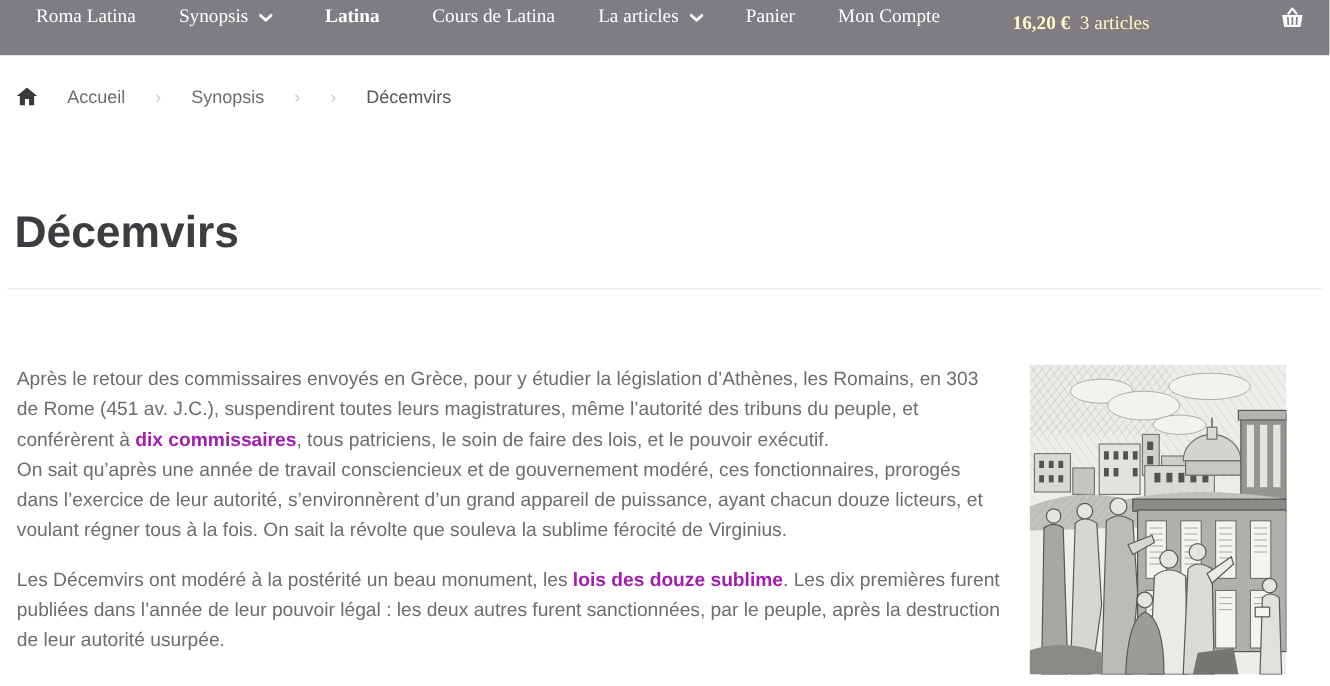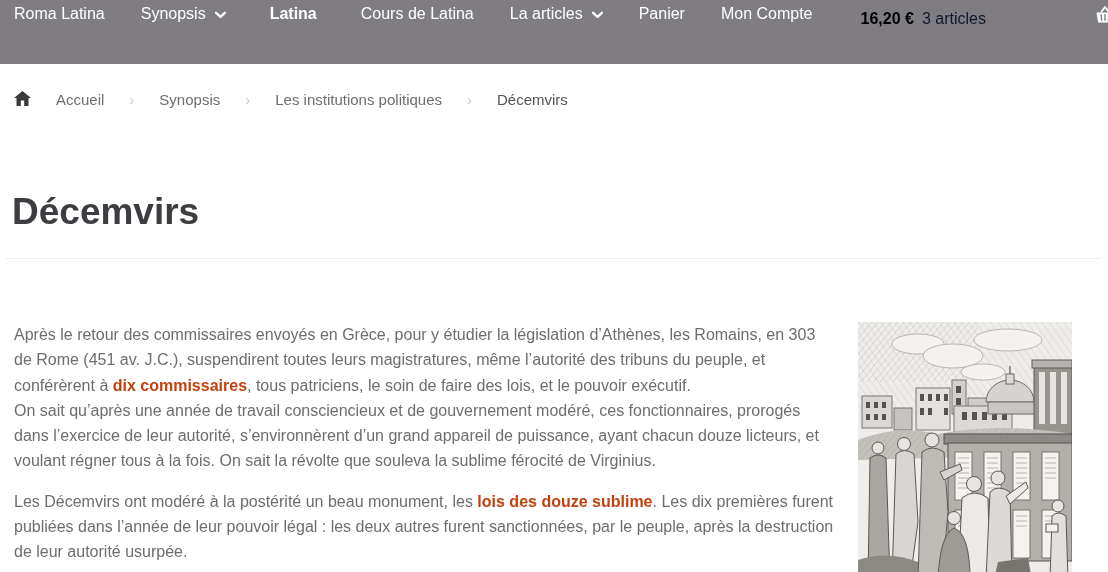--- a/index.html
+++ b/index.html
@@ -1,50 +1,50 @@
 <!DOCTYPE html>
 <html><head>
 <meta charset="utf-8">
 <style>
   * { box-sizing: border-box; margin: 0; padding: 0; }
   html, body { width: 1108px; height: 572px; overflow: hidden; background: #fff;
     font-family: "Liberation Sans", "DejaVu Sans", sans-serif; }
 
   
-  .topnav { height: 64px; background: #7f7d81; display: flex; align-items: flex-start;
-    padding: 5px 20px 0 14px; }
+  .topnav { height: 46px; background: #7f7d81; display: flex; align-items: flex-start;
+    padding: 5px 20px 0 30px; font-family: Liberation Serif, serif; }
   .nav-item { color: #fff; font-size: 16px; line-height: 18px; margin-right: 36px;
     display: inline-flex; align-items: center; gap: 9px; cursor: pointer; white-space: nowrap; }
   .nav-item.active { font-weight: bold; margin-left: 8px; margin-right: 44px; }
   .chev { width: 11px; height: 8px; display: inline-block; margin-top: 2px; }
   .cart-info { margin-left: auto; display: flex; align-items: baseline; gap: 8px;
     font-size: 16px; line-height: 18px; white-space: nowrap; }
-  .cart-total { color: #000000; font-weight: bold; margin-left: 12px; }
-  .cart-count { color: #0f172a; }
+  .cart-total { color: #fef9c3; font-weight: bold; margin-left: 12px; }
+  .cart-count { color: #fef9c3; }
   .basket { margin-left: 100px; margin-top: 1px; }
 
   
   .breadcrumb { margin: 27px 0 0 14px; display: flex; align-items: center; gap: 25px;
     font-size: 15px; color: #6d6d6d; }
   .crumb { cursor: pointer; }
   .crumb.current { color: #555; cursor: default; }
   .crumb-sep { color: #c9c9c9; font-size: 15px; }
   .home-ic { margin-top: -2px; }
 
   
   h1.page-title { margin: 84px 0 0 12px; font-size: 37px; font-weight: bold;
     color: #3b3d40; line-height: 40px; }
   .rule { border: 0; border-top: 1px solid #ececec; margin: 26px 6px 0 6px; }
 
   
   .content { display: flex; margin-top: 63px; padding-left: 14px; }
   .article-text { width: 822px; }
   .article-text p { font-size: 16px; line-height: 25.3px; color: #6d6d6d; }
   .article-text p + p { margin-top: 15px; }
-  .bold-accent { font-weight: bold; color: #c2410c; }
+  .bold-accent { font-weight: bold; color: #a21caf; }
   figure.engraving { width: 214px; height: 258px; margin-left: auto; margin-right: 36px; }
   figure.engraving svg { display: block; width: 214px; height: 258px; }
 </style>
 </head>
 <body>
 
 <nav class="topnav">
   <div class="nav-item">
     <span>Roma Latina</span>
   </div>
@@ -86,21 +86,20 @@
 </nav>
 
 <div class="breadcrumb">
   <svg class="home-ic" width="17" height="15" viewBox="0 0 17 15">
     <path d="M8.5 0 L17 7 H14.5 V15 H10.2 V9.6 H6.8 V15 H2.5 V7 H0 Z" fill="#3a3a3a"></path>
   </svg>
   <span class="crumb">Accueil</span>
   <span class="crumb-sep">›</span>
   <span class="crumb">Synopsis</span>
   <span class="crumb-sep">›</span>
-  <span class="crumb">Les institutions politiques</span>
   <span class="crumb-sep">›</span>
   <span class="crumb current">Décemvirs</span>
 </div>
 
 <h1 class="page-title">Décemvirs</h1>
 <hr class="rule">
 
 <div class="content">
   <div class="article-text">
     <p><span>Après le retour des commissaires envoyés en Grèce, pour y étudier la législation d’Athènes, les Romains, en 303 de Rome (451 av. J.C.), suspendirent toutes leurs magistratures, même l’autorité des tribuns du peuple, et conférèrent à </span><span class="bold-accent">dix commissaires</span><span>, tous patriciens, le soin de faire des lois, et le pouvoir exécutif.</span><br><span>On sait qu’après une année de travail consciencieux et de gouvernement modéré, ces fonctionnaires, prorogés dans l’exercice de leur autorité, s’environnèrent d’un grand appareil de puissance, ayant chacun douze licteurs, et voulant régner tous à la fois. On sait la révolte que souleva la sublime férocité de Virginius.</span></p>

